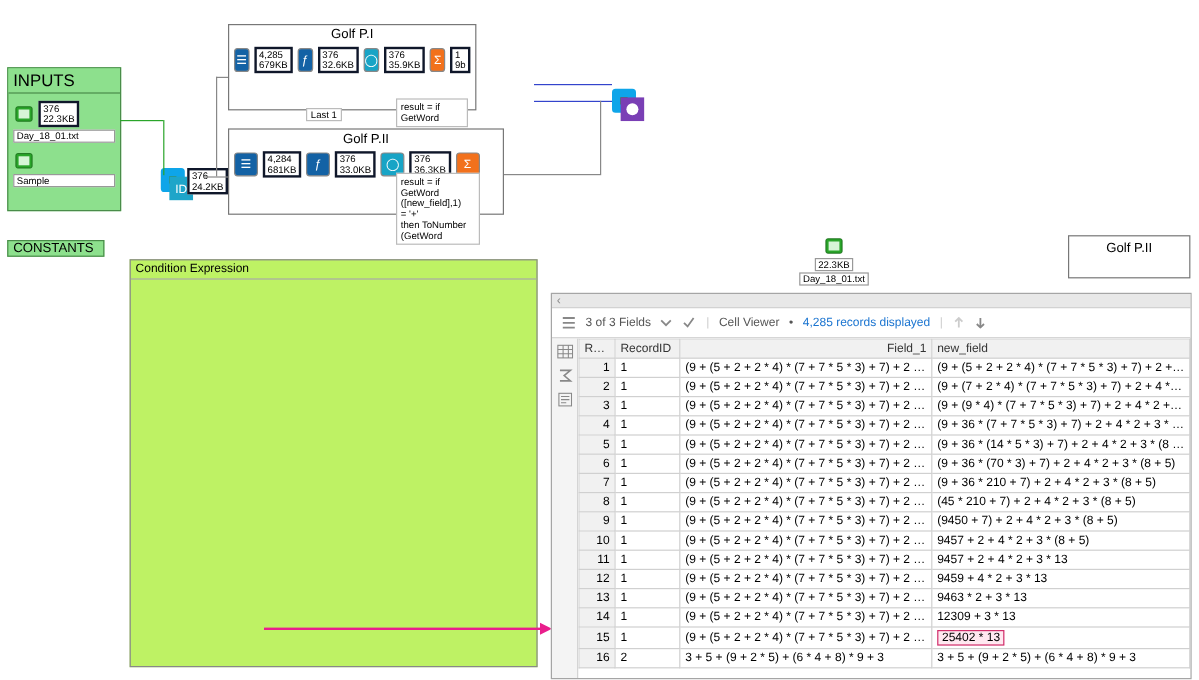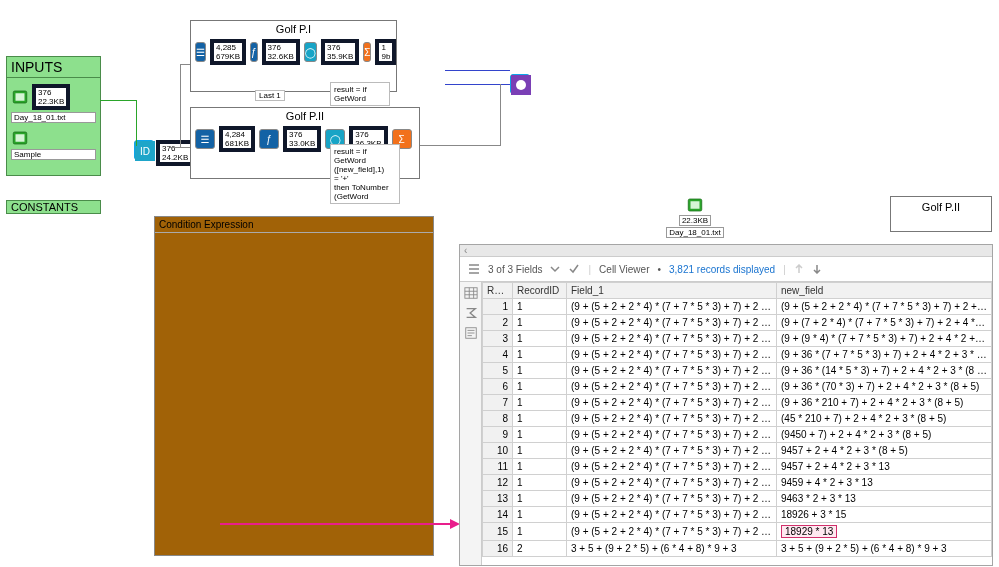--- a/index.html
+++ b/index.html
@@ -23,58 +23,58 @@
     background: #8de08d; font-size: 14px; padding: 2px 4px;
     border-bottom: 1px solid #4a8c4a;
   }
   .inputs-panel .icons { padding: 4px; }
   .book-icon { display: flex; align-items: center; gap: 3px; margin: 2px 0;}
   .book-svg { width:18px; height:18px; }
   .mini-box { background:#fff; border:1px solid #999; font-size:8px; padding:0 2px;}
 
   .constants-panel {
     position: absolute; top: 200px; left: 6px;
-    width: 95px; height: 14px;
+    width: 81px; height: 14px;
     background: #8de08d; border: 1px solid #4a8c4a;
     font-size: 11px; padding: 0 4px;
   }
 
   
   .wf-container {
     position: absolute; background: #fff;
     border: 1px solid #777;
   }
   .wf-title { text-align: center; font-size: 11px; padding: 2px 0; }
   .wf-tools { display: flex; align-items:center; gap: 4px; padding: 2px 4px;}
   .tool {
     width: 20px; height: 20px; border-radius: 3px;
     display: flex; align-items:center; justify-content:center;
     font-size: 10px; color:#fff;
     border:1px solid #888;
   }
   .tool.blue { background:#1362a5; }
   .tool.teal { background:#18a4c6; }
   .tool.orange { background:#f2711c; }
-  .stat { background:#fff; border:4px solid #0f172a; font-size:8px; padding:0 2px; line-height:9px;}
+  .stat { background:#fff; border:2px solid #0f172a; font-size:8px; padding:0 2px; line-height:9px;}
   .note {
     background:#fff; border:1px solid #bbb; font-size:8px; padding:2px 3px; width:60px;
   }
   .sublbl { background:#fff; border:1px solid #bbb; font-size:8px; padding:0 3px;}
 
   
   .node-small {
     position:absolute; width:20px; height:20px; border-radius:3px;
-    border:1px solid #0ea5e9; background:#4d7c0f;
+    border:7px solid #0ea5e9; background:#4d7c0f;
   }
 
   
   .cond-panel {
     position:absolute; top:216px; left:108px;
-    width:280px; height:340px;
-    background:#a16207; border:1px solid #888;margin-left:46px;
+    width:340px; height:340px;
+    background:#bef264; border:1px solid #888;
   }
   .cond-panel .hdr { font-size:10px; padding:2px 4px; border-bottom:1px solid #aaa;}
   .cond-panel .expr-row { display:flex; border-bottom:1px solid #aaa;}
   .cond-panel input.expr {
     flex:1; font-size:10px; padding:2px; border:none;
   }
   .dots-btn { width:18px; border-left:1px solid #aaa; text-align:center; cursor:pointer;}
 
   
   .arrow {
@@ -143,21 +143,21 @@
     border:1px solid #d0d0d0; padding:2px 4px;
     white-space:nowrap; overflow:hidden; text-overflow:ellipsis;
     height:15px;
   }
   table.g th {
     background:#f1f1f1; font-weight:normal; text-align:left; color:#333;
   }
   table.g td.rn { background:#f1f1f1; text-align:right; width:30px; }
   table.g th.rn { width:30px; }
   table.g th.rid, table.g td.rid { width:54px;}
-  table.g th.f1  { width:210px;}
+  table.g th.f1  { width:210px;text-align:right;}
   table.g th.nf  { width:auto; }
   tr.hl td.nf { }
   .hl-box {
     display:inline-block; border:1px solid #d12f6b;
     padding:0 3px; background:#ffe8f0;
   }
 
   
   .wire {
     position:absolute; height:1px; background:#2a5cbf;
@@ -286,21 +286,21 @@
     <span>3 of 3 Fields</span>
     <svg width="10" height="10">
         <path d="M1 3l4 4 4-4" stroke="#888" fill="none" stroke-width="1.5"></path>
       </svg>
     <svg width="12" height="12">
         <path d="M2 6l3 3 5-7" stroke="#888" fill="none" stroke-width="1.5"></path>
       </svg>
     <span class="sep">|</span>
     <span>Cell Viewer</span>
     <span>•</span>
-    <span class="rec-dis">3,821 records displayed</span>
+    <span class="rec-dis">4,285 records displayed</span>
     <span class="sep">|</span>
     <svg width="10" height="10">
         <path d="M5 9V1M2 4l3-3 3 3" stroke="#ccc" fill="none" stroke-width="1.5"></path>
       </svg>
     <svg width="10" height="10">
         <path d="M5 1v8M2 6l3 3 3-3" stroke="#888" fill="none" stroke-width="1.5"></path>
       </svg>
   </div>
   <div class="body">
     <div class="side-tools">
@@ -402,27 +402,27 @@
             <tr>
               <td class="rn">13</td>
               <td class="rid">1</td>
               <td>(9 + (5 + 2 + 2 * 4) * (7 + 7 * 5 * 3) + 7) + 2 + 4 *…</td>
               <td class="nf">9463 * 2 + 3 * 13</td>
             </tr>
             <tr>
               <td class="rn">14</td>
               <td class="rid">1</td>
               <td>(9 + (5 + 2 + 2 * 4) * (7 + 7 * 5 * 3) + 7) + 2 + 4 *…</td>
-              <td class="nf">18926 + 3 * 15</td>
+              <td class="nf">12309 + 3 * 13</td>
             </tr>
             <tr class="hl">
               <td class="rn">15</td>
               <td class="rid">1</td>
               <td>(9 + (5 + 2 + 2 * 4) * (7 + 7 * 5 * 3) + 7) + 2 + 4 *…</td>
-              <td class="nf"><span class="hl-box">18929 * 13</span></td>
+              <td class="nf"><span class="hl-box">25402 * 13</span></td>
             </tr>
             <tr>
               <td class="rn">16</td>
               <td class="rid">2</td>
               <td>3 + 5 + (9 + 2 * 5) + (6 * 4 + 8) * 9 + 3</td>
               <td class="nf">3 + 5 + (9 + 2 * 5) + (6 * 4 + 8) * 9 + 3</td>
             </tr>
           </tbody>
       </table>
     </div>

